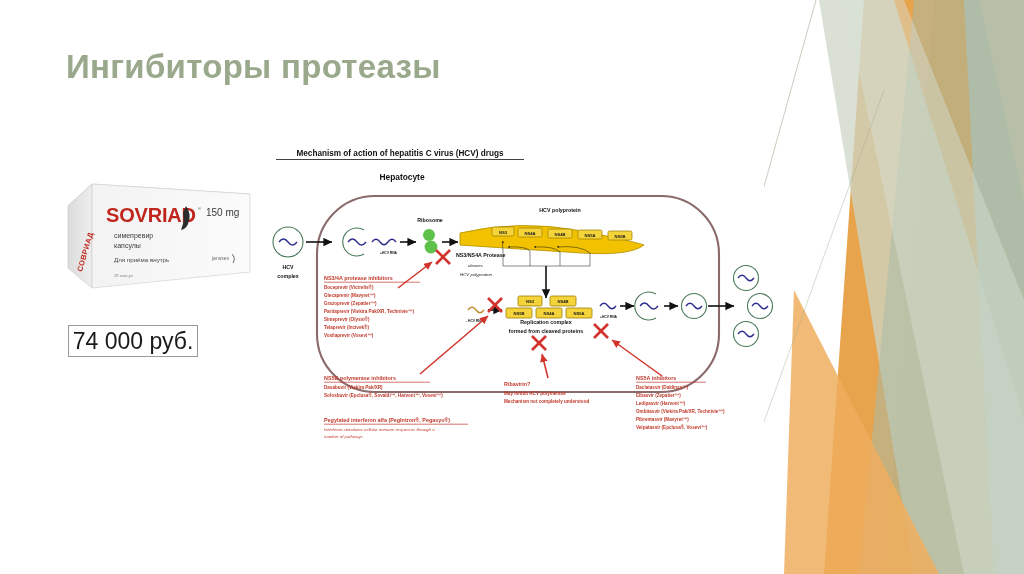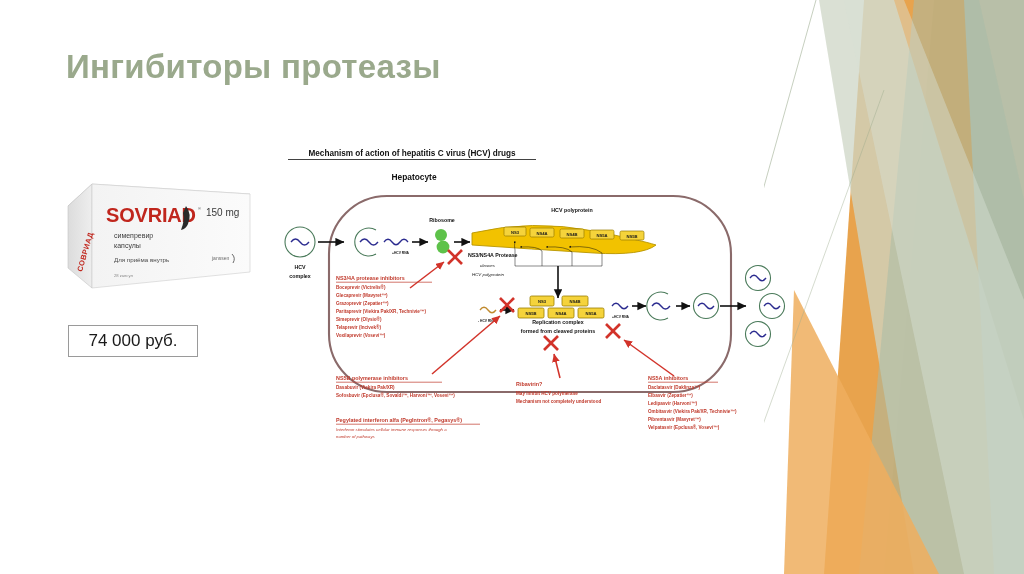--- a/index.html
+++ b/index.html
@@ -41,27 +41,27 @@
   .drugbox svg { display:block; width:192px; height:128px; }
 
   
   .price {
     position: absolute;
     left: 68px; top: 325px;
     width: 130px; height: 32px;
     border: 1px solid #9a9a9a;
     background: #fff;
     display: flex; align-items: center; justify-content: center;
-    font-size: 17px; color: #1a1a1a;
+    font-size: 23px; color: #1a1a1a;
   }
 
   
   .diagram {
     position: absolute;
-    left: 272px; top: 138px;
+    left: 260px; top: 138px;
     width: 520px; height: 325px;
   }
   .diagram svg { display: block; width: 520px; height: 325px; }
 
   .dg-title {
     font: 700 8.2px "Liberation Sans", sans-serif;
     fill: #111;
   }
   .dg-sub {
     font: 700 8.4px "Liberation Sans", sans-serif;

